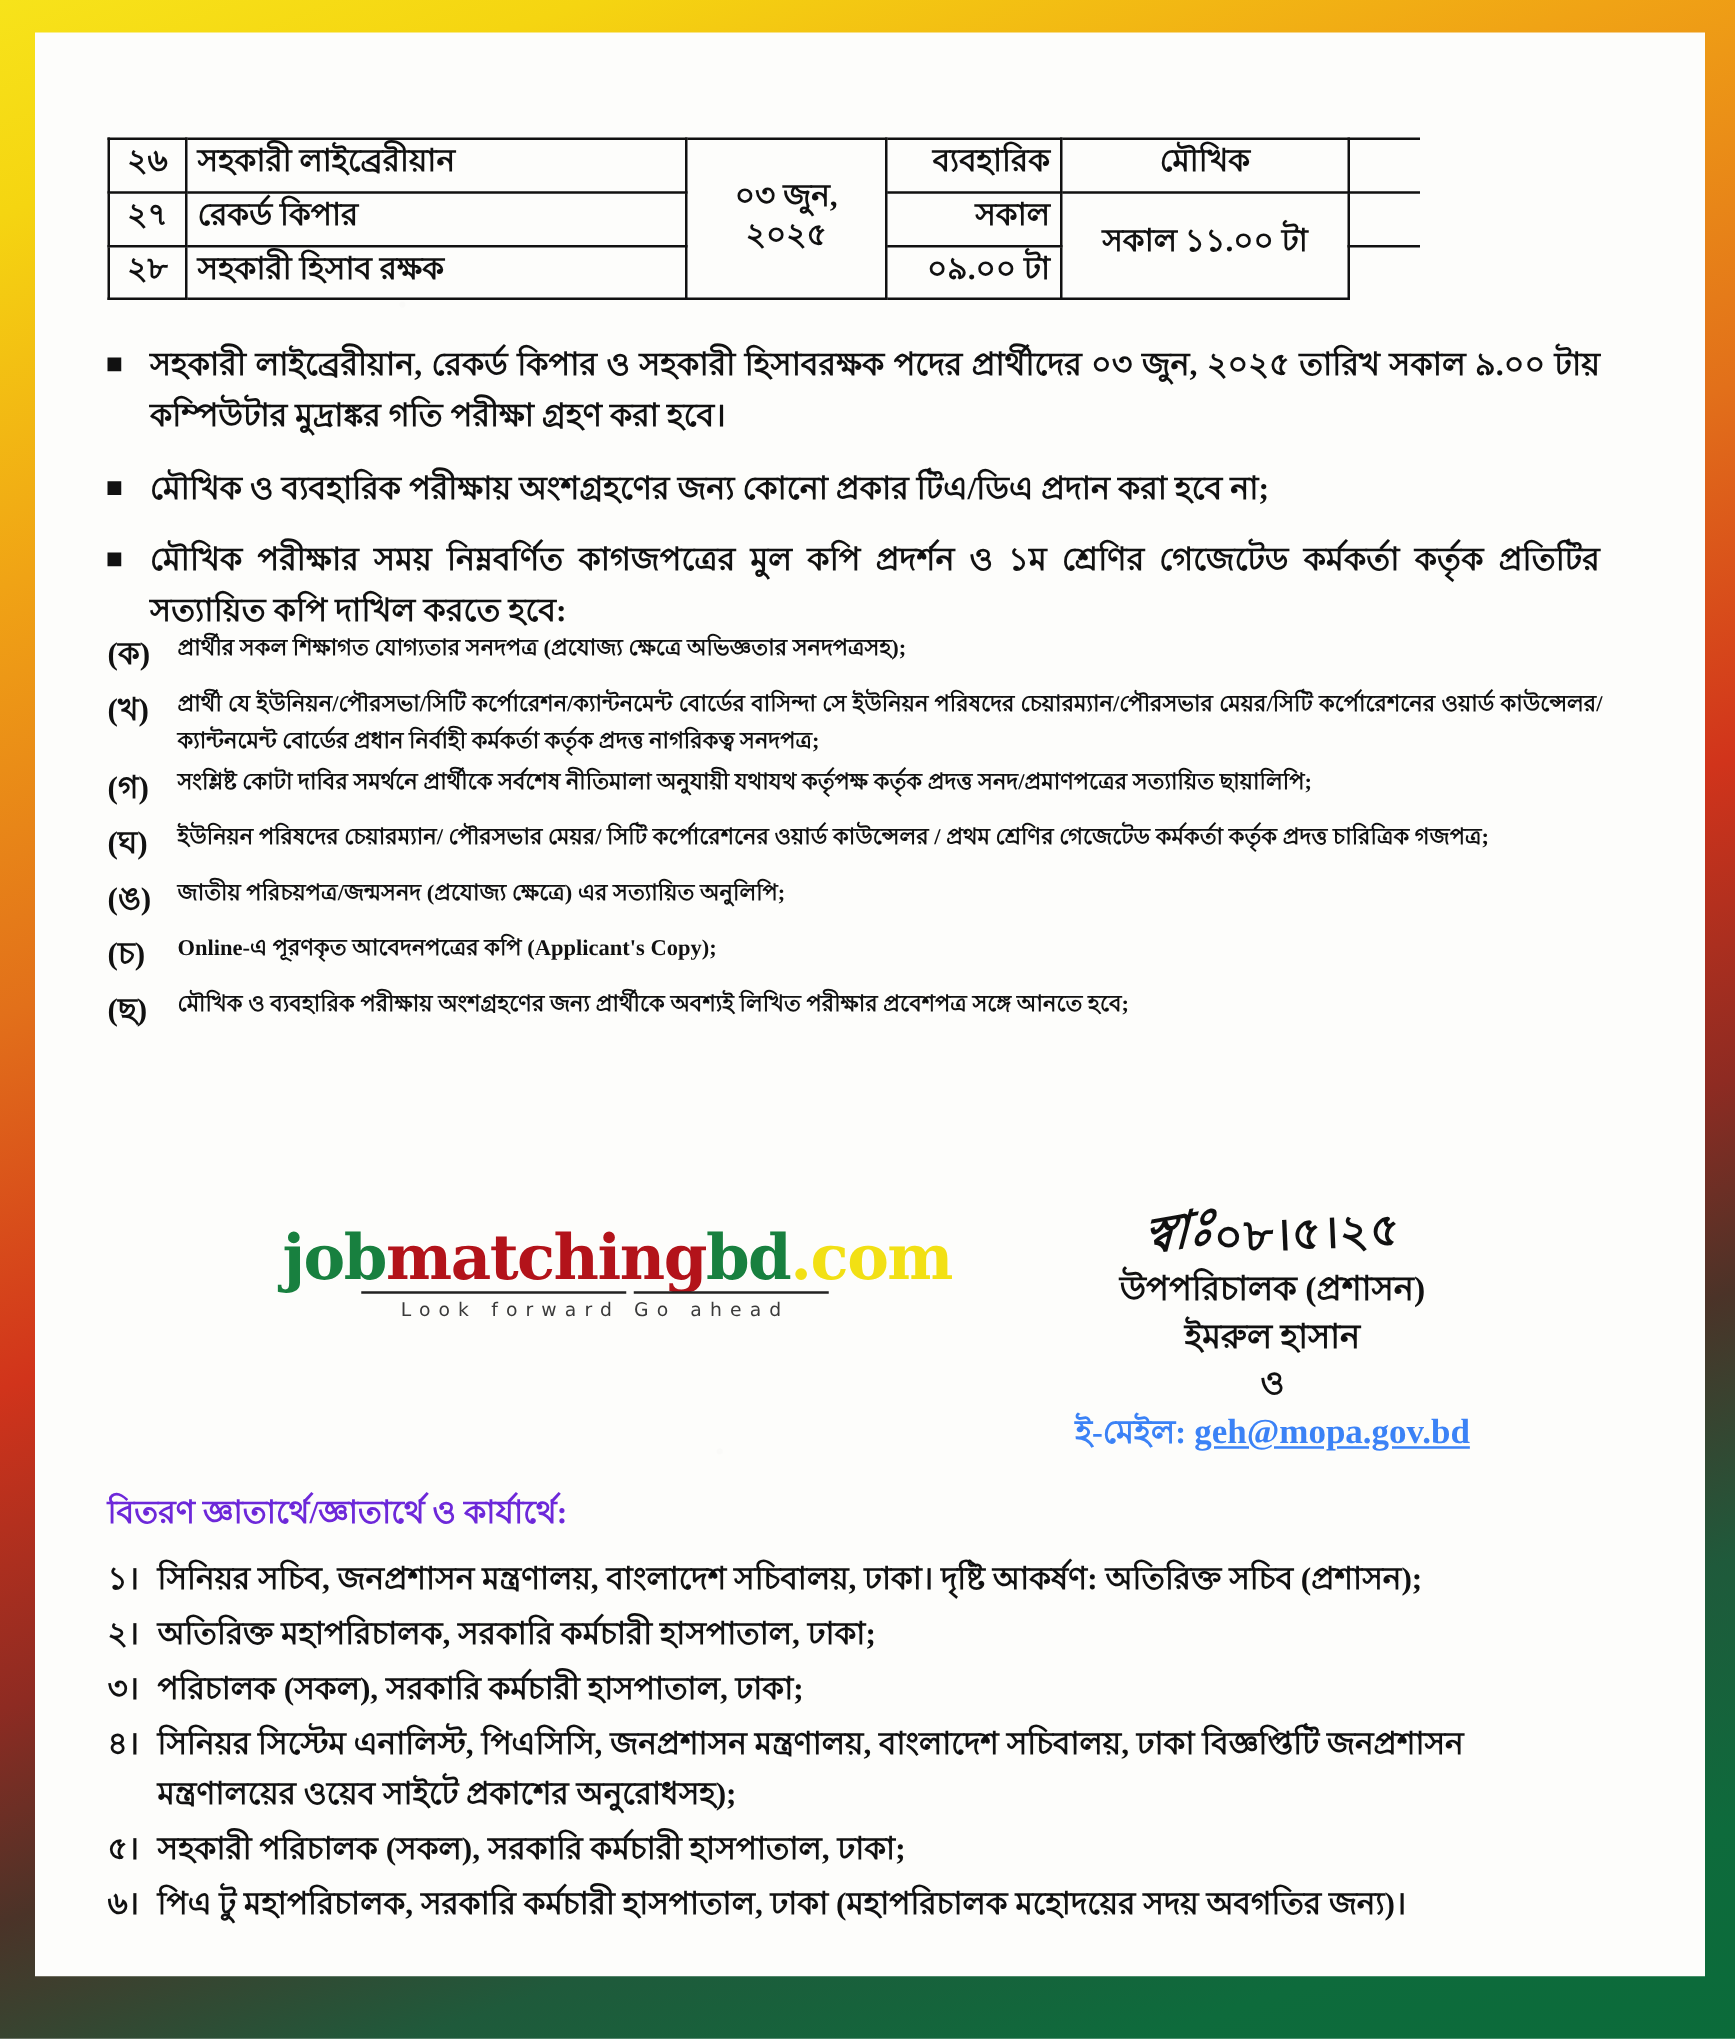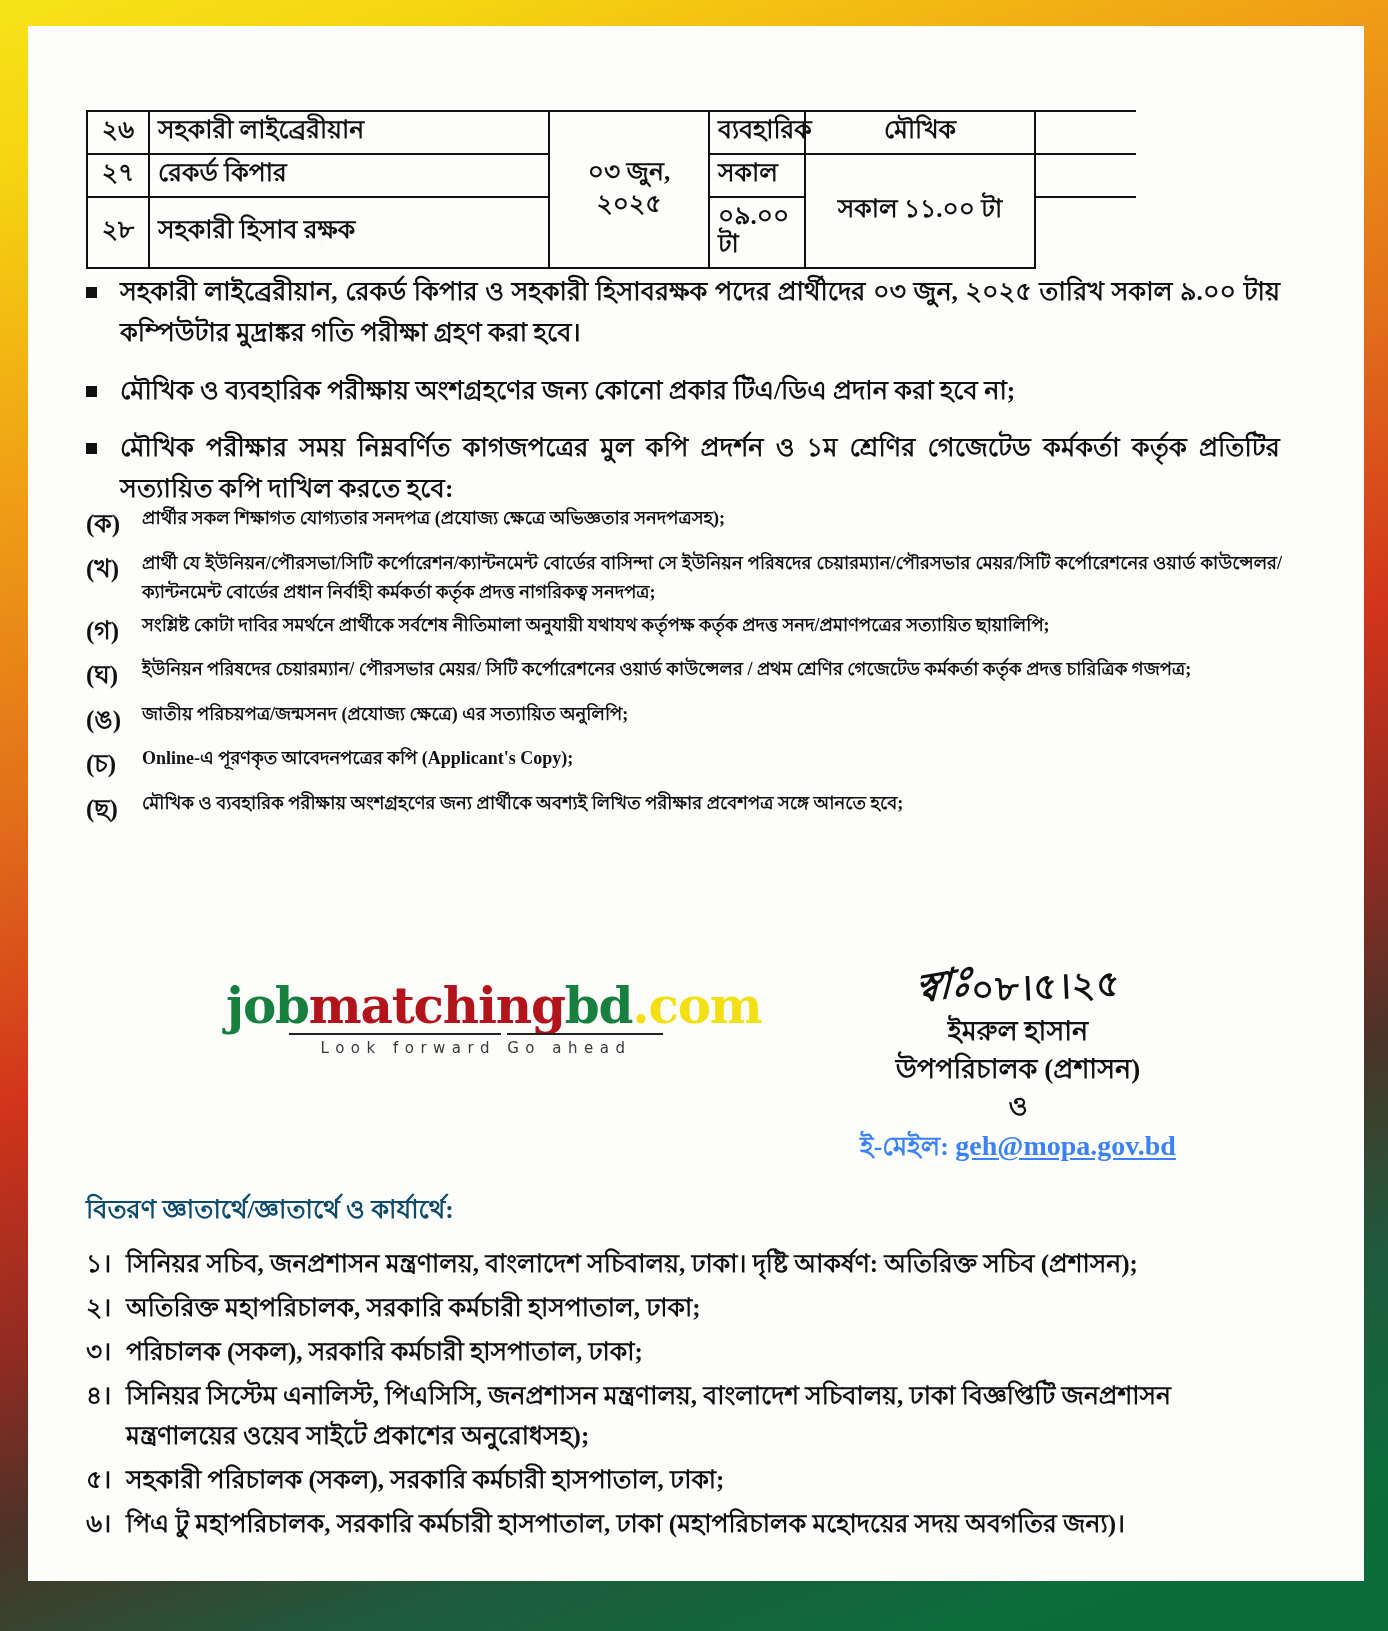--- a/index.html
+++ b/index.html
@@ -82,21 +82,21 @@
     padding: 4px 8px 8px 8px;
     font-size: 25px;
     line-height: 1.15;
     color: #111;
     vertical-align: middle;
     font-weight: 600;
   }
   td.col-sl { width: 62px; text-align: center; }
   td.col-post { width: 400px; text-align: left; padding-left: 14px; }
   td.col-date { width: 160px; text-align: center; }
-  td.col-prac { width: 96px; text-align: left; }
+  td.col-prac { width: 140px; text-align: right; }
   td.col-viva { width: 230px; text-align: center; }
   .tail-cell {
     border: none !important;
     border-top: 2.2px solid #111 !important;
   }
   .mid-line {
     display: block;
     line-height: 1.25;
   }
 
@@ -258,21 +258,21 @@
     font-size: 28px;
   }
 
   
   #dist-heading {
     position: absolute;
     left: 58px;
     top: 1164px;
     font-size: 25.5px;
     font-weight: 700;
-    color: #0c4a6e;
+    color: #6d28d9;
   }
   #dist-list {
     position: absolute;
     left: 58px;
     top: 1218px;
     width: 1195px;
   }
   .dist-row {
     display: flex;
     align-items: flex-start;
@@ -386,22 +386,22 @@
           <span class="wm-r1"></span>
           <span class="wm-r2"></span>
         </div>
         <div class="wm-tag">Look forward Go ahead</div>
       </div>
 
       <div id="signature">
         <div class="sig-scribble">
           <span class="sig-glyph">স্বাঃ</span><span class="sig-date">০৮।৫।২৫</span>
         </div>
+        <div class="sig-line">উপপরিচালক (প্রশাসন)</div>
         <div class="sig-line">ইমরুল হাসান</div>
-        <div class="sig-line">উপপরিচালক (প্রশাসন)</div>
         <div class="sig-line small">ও</div>
         <div class="sig-email"><span>ই-মেইল:</span> <span class="addr">geh@mopa.gov.bd</span></div>
       </div>
 
       <div id="dist-heading">বিতরণ জ্ঞাতার্থে/জ্ঞাতার্থে ও কার্যার্থে:</div>
       <div id="dist-list">
         <div class="dist-row">
           <span class="dist-mark">১।</span>
           <span class="dist-text">সিনিয়র সচিব, জনপ্রশাসন মন্ত্রণালয়, বাংলাদেশ সচিবালয়, ঢাকা। দৃষ্টি আকর্ষণ: অতিরিক্ত সচিব (প্রশাসন);</span>
         </div>

